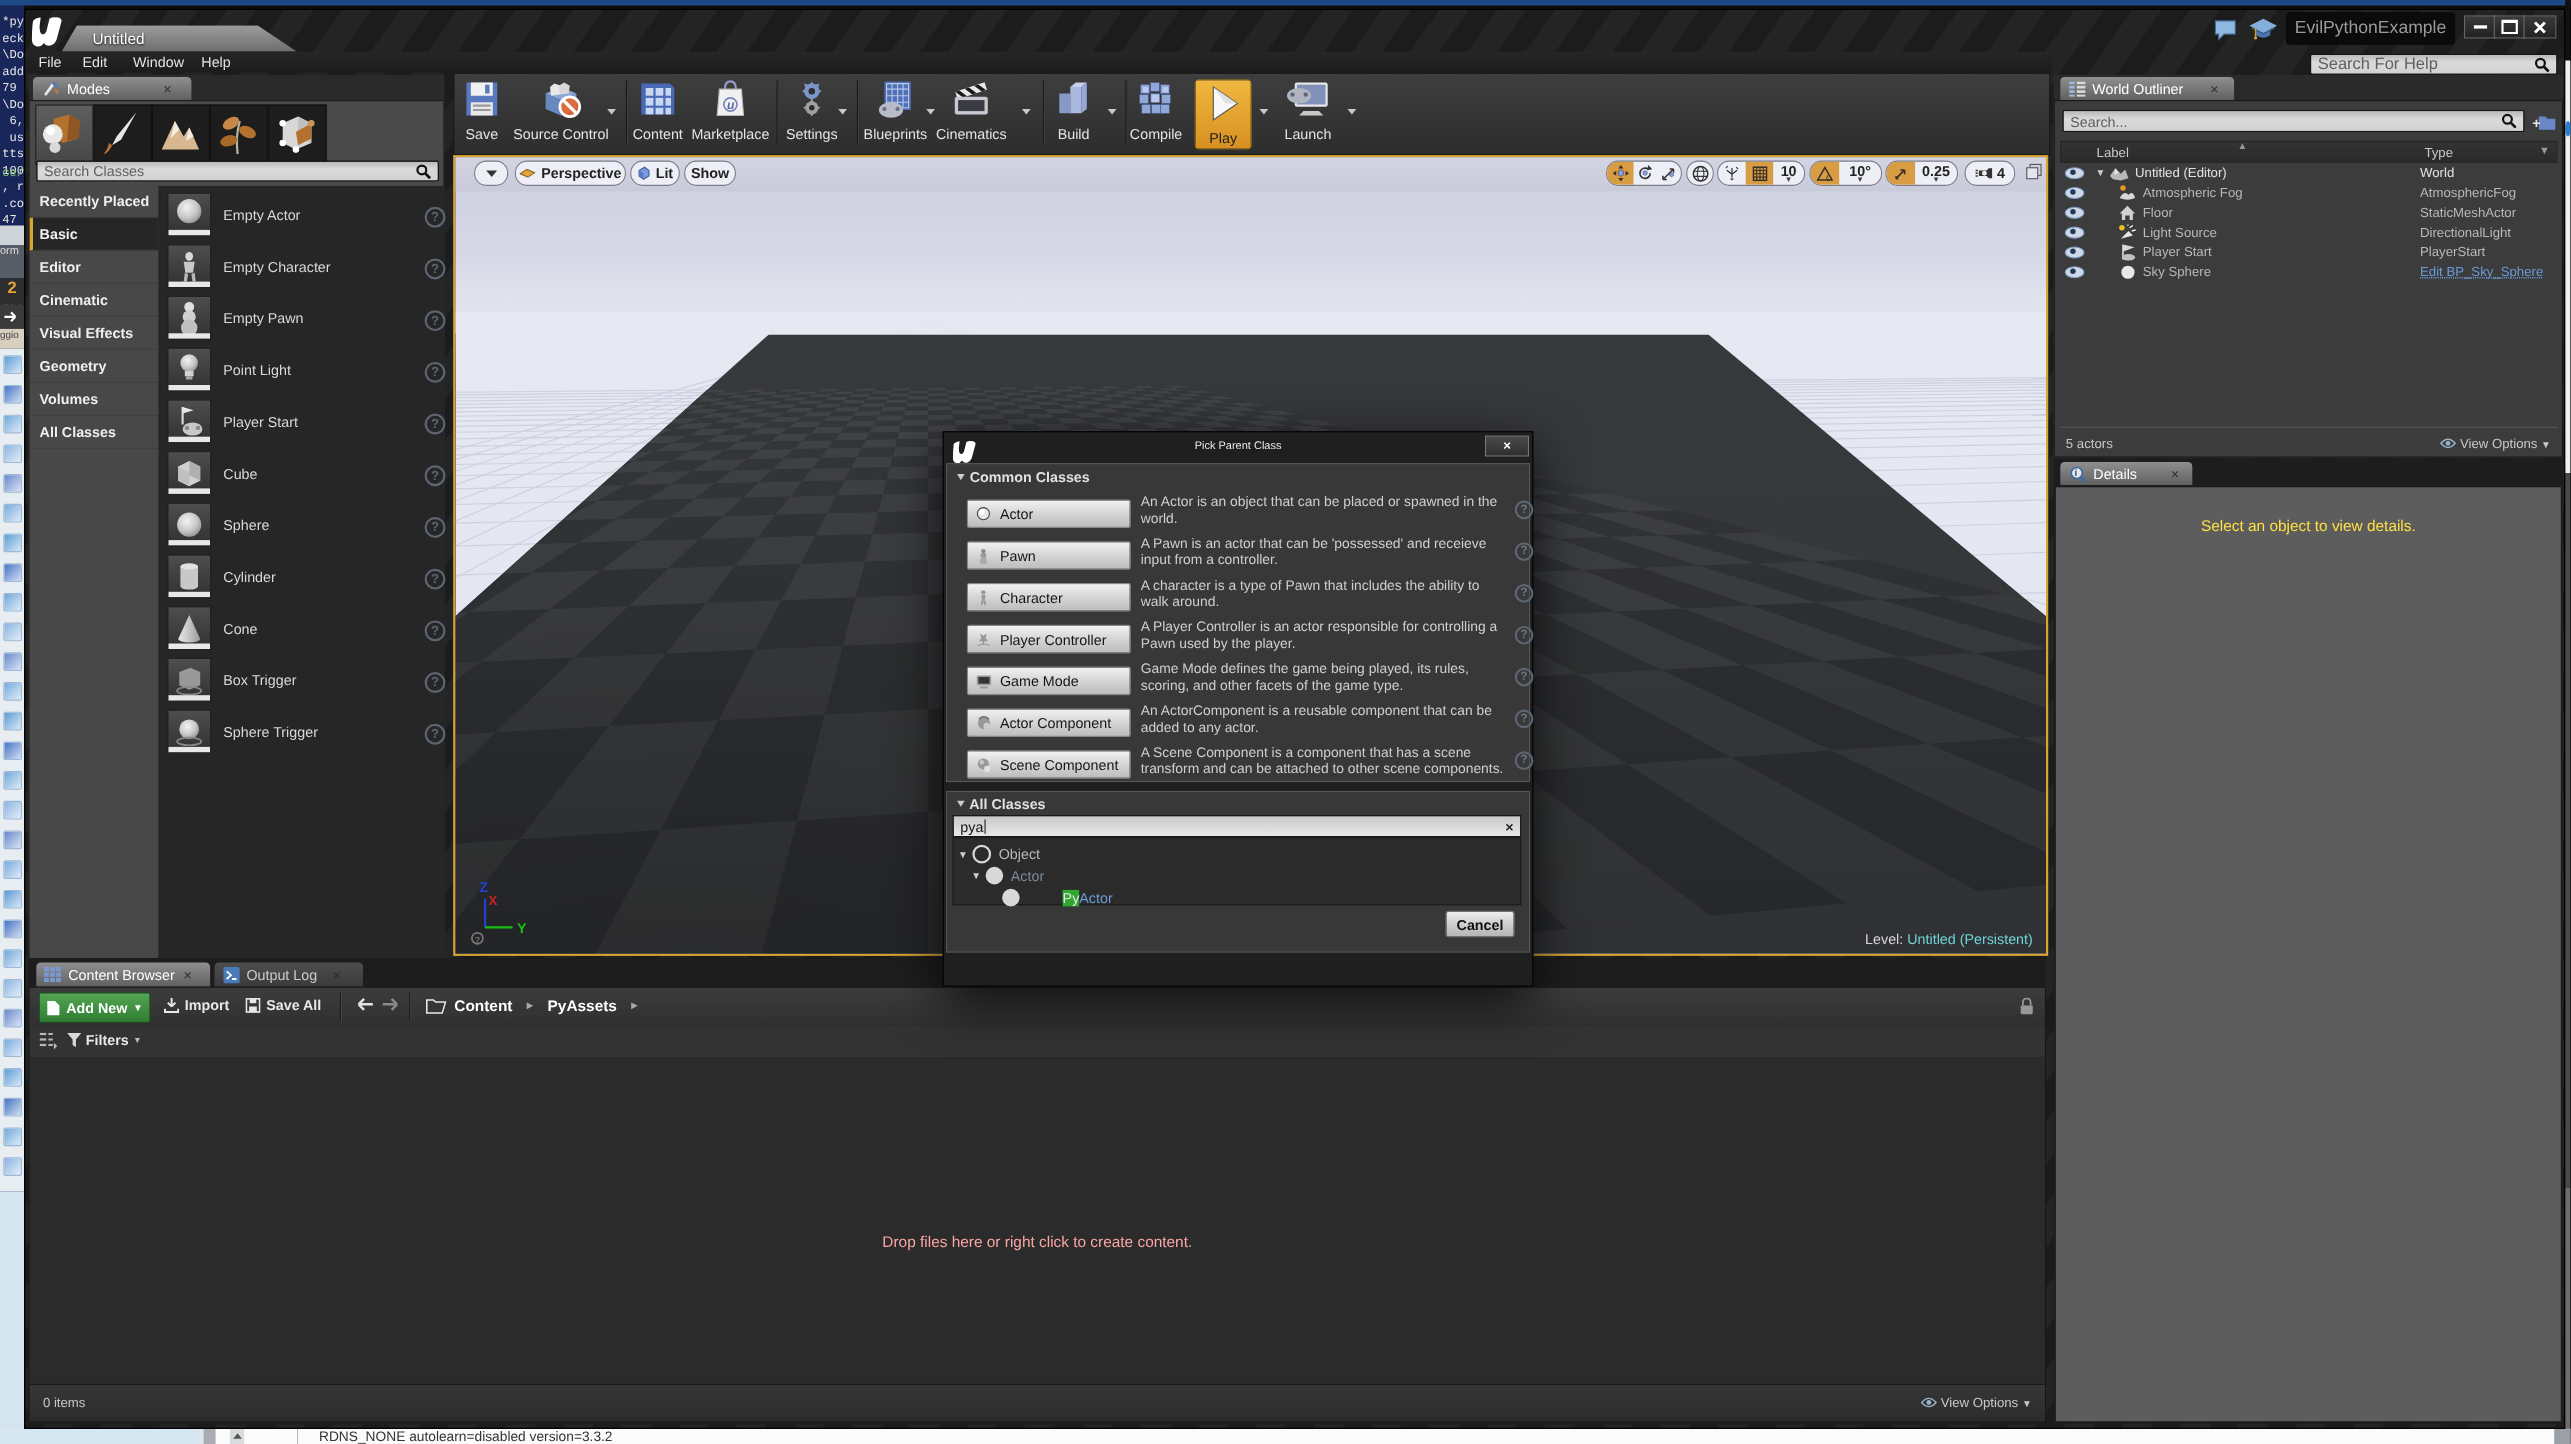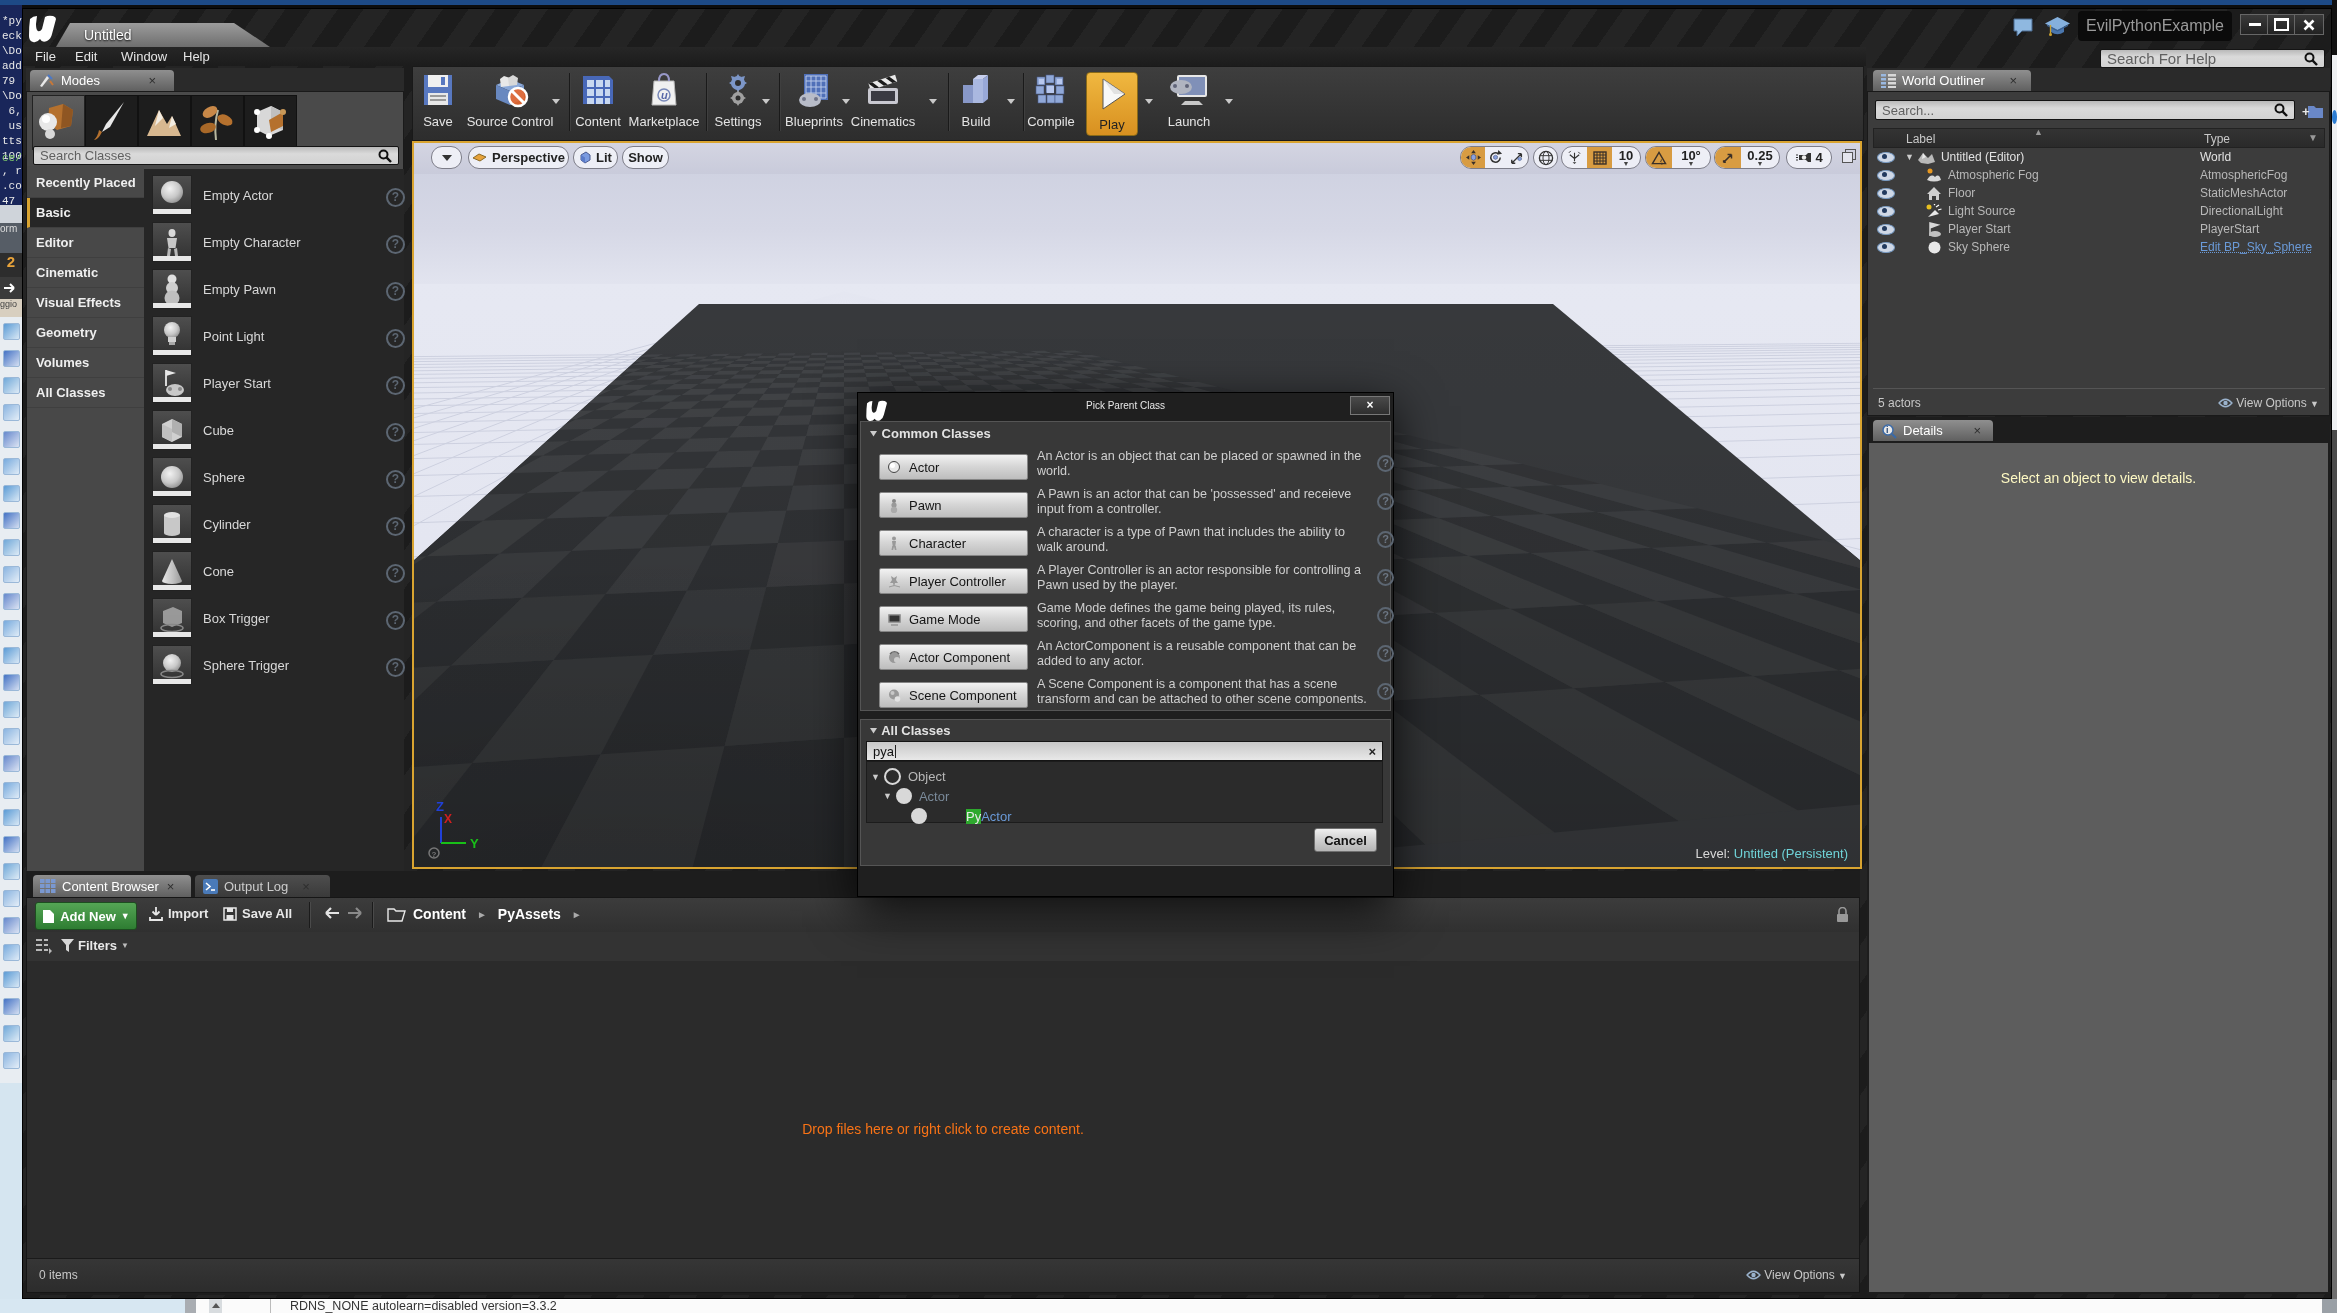--- a/index.html
+++ b/index.html
@@ -1435,21 +1435,21 @@
   <div class="abs" id="details" style="left:1867px;top:417px;width:463px;height:877px;background:#1d1d1d;">
     <div class="tab" style="position:absolute;left:6px;top:3px;width:120px;height:21px;padding:0 8px;">
       <svg width="16" height="16" viewBox="0 0 16 16" style="margin-right:6px;">
         <circle cx="7" cy="7" r="5" fill="#e8e8e8" stroke="#3a6aa8" stroke-width="1.5"></circle>
         <text x="5" y="10" fill="#2a4a78" font-size="9" font-weight="bold">i</text>
         <line x1="11" y1="11" x2="15" y2="15" stroke="#3a6aa8" stroke-width="2"></line>
       </svg>
       Details<span class="tabx" style="margin-right:4px;">×</span>
     </div>
     <div class="abs" style="left:2px;top:26px;width:459px;height:849px;background:#5d5d5d;">
-      <div class="abs" style="left:0;top:27px;width:100%;text-align:center;color:#fef9c3;font-size:14px;">Select an object to view details.</div>
+      <div class="abs" style="left:0;top:27px;width:100%;text-align:center;color:#fde047;font-size:14px;">Select an object to view details.</div>
     </div>
   </div>
 
   <div class="abs" id="cbrowser" style="left:26px;top:871px;width:1834px;height:424px;background:#1d1d1d;">
     <div class="tab" style="position:absolute;left:7px;top:4px;width:158px;height:22px;padding:0 7px;">
       <svg width="16" height="14" viewBox="0 0 16 14" style="margin-right:6px;">
           <g fill="#7a98d0">
             <rect x="0" y="0" width="4.5" height="4"></rect>
             <rect x="5.5" y="0" width="4.5" height="4"></rect>
             <rect x="11" y="0" width="4.5" height="4"></rect>
@@ -1532,21 +1532,21 @@
           </svg>
         <div class="abs" style="left:34px;top:6px;color:#e8e8e8;font-size:13px;font-weight:bold;display:flex;align-items:center;">
           <svg width="13" height="13" viewBox="0 0 13 13" style="margin-right:4px;">
               <path d="M0 0 h13 L8 6 v7 l-3 -2 v-5 z" fill="#d8d8d8"></path>
             </svg>
           Filters <span style="font-size:8px;margin-left:4px;color:#bbb;">▼</span>
         </div>
       </div>
 
       <div class="abs" style="left:0;top:63px;width:100%;height:298px;background:#2b2b2b;">
-        <div class="abs" style="left:0;top:160px;width:100%;text-align:center;color:#f97316;font-size:14px;">Drop files here or right click to create content.</div>
+        <div class="abs" style="left:0;top:160px;width:100%;text-align:center;color:#fca5a5;font-size:14px;">Drop files here or right click to create content.</div>
       </div>
 
       <div class="abs" style="left:0;bottom:0;width:100%;height:33px;background:linear-gradient(#363636,#2c2c2c);border-top:1px solid #1a1a1a;">
         <div class="abs" style="left:12px;top:9px;color:#c8c8c8;font-size:12px;">0 items</div>
         <div class="abs" style="right:12px;top:9px;color:#c8c8c8;font-size:12px;"><svg width="15" height="10" viewBox="0 0 15 10" style="vertical-align:-1px;">
               <path d="M1 5 Q7.5 -2.5 14 5 Q7.5 12.5 1 5 Z" fill="none" stroke="#9ab2cc" stroke-width="1.3"></path>
               <circle cx="7.5" cy="5" r="2.2" fill="#9ab2cc"></circle>
             </svg> View Options <span style="font-size:9px;">▼</span></div>
       </div>
     </div>

